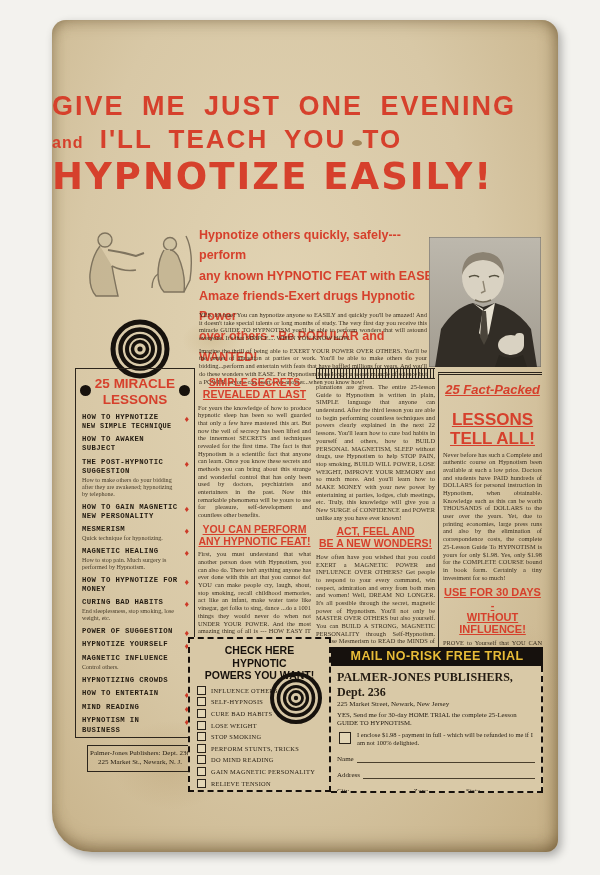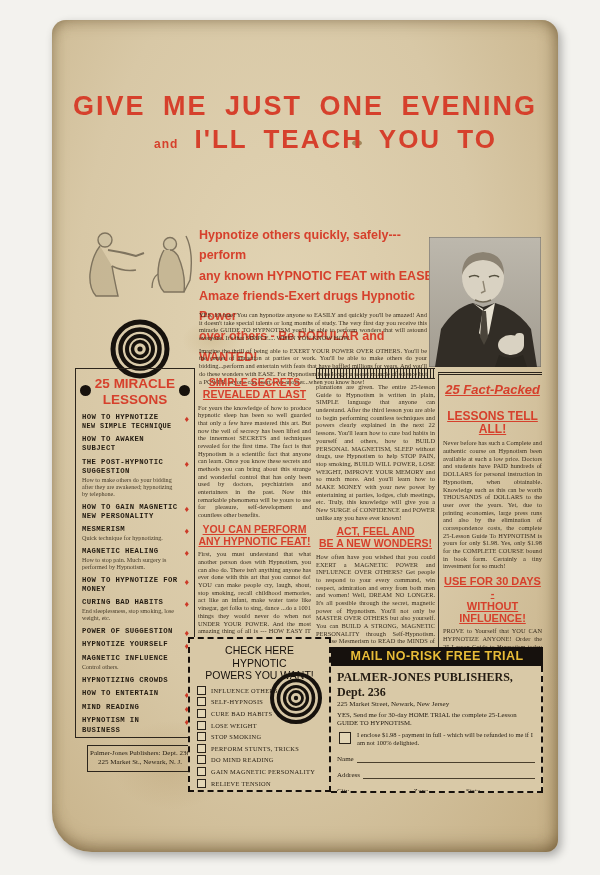--- a/index.html
+++ b/index.html
@@ -9,24 +9,24 @@
     background:radial-gradient(ellipse at 45% 38%, #e2d4b4 0%, #d8c8a6 52%, #c5af85 100%);
     border-radius:14px 16px 12px 40px;
     box-shadow:3px 4px 10px rgba(0,0,0,.3),
       inset -10px 0 16px -8px rgba(96,74,40,.55),
       inset 10px 0 16px -10px rgba(96,74,40,.4),
       inset 0 -14px 18px -10px rgba(96,74,40,.6),
       inset 0 12px 16px -10px rgba(96,74,40,.35);}
   .stain{position:absolute;border-radius:50%;pointer-events:none;}
   .abs{position:absolute;}
   
-  .hl{width:100%;text-align:center;color:#d6402c;font-weight:800;line-height:1.04;}
+  .hl{width:100%;text-align:left;color:#d6402c;font-weight:800;line-height:1.04;}
   .hl .l1{font-size:27px;letter-spacing:2px;word-spacing:8px;}
   .hl .l2{font-size:26px;letter-spacing:2px;word-spacing:7px;margin-top:6px;}
-  .hl .l2 .small{font-size:12px;letter-spacing:1px;text-transform:lowercase;margin-left:41px;}
+  .hl .l2 .small{font-size:16px;letter-spacing:1px;text-transform:lowercase;}
   .hl .l3{font-family:"DejaVu Sans",sans-serif;font-size:37px;font-weight:800;letter-spacing:2px;margin-top:5px;}
   
   .subhead{color:#d6402c;font-weight:700;font-size:12.5px;line-height:1.62;text-align:left;}
   
   .tiny{font-family:"Liberation Serif",serif;font-size:6.4px;line-height:1.2;color:#3a2f20;text-align:justify;}
   .tiny.mb{margin-bottom:5px;}
   .redhead{color:#d6402c;font-weight:800;font-size:10.5px;line-height:1.12;text-align:center;margin:5px 0 3px;text-decoration:underline;}
   
   .sidebar{border:1.5px solid #2c251c;padding:5px 6px;box-sizing:border-box;overflow:hidden;}
   .sb-title{position:relative;text-align:center;color:#d6402c;font-weight:800;font-size:13.5px;line-height:1.15;margin:2px 0 6px;}
@@ -37,21 +37,21 @@
   .sb-item .m{position:absolute;right:-1px;top:1px;color:#cc3a28;font-size:9px;}
   .pubbox{border:1.2px solid #2c251c;padding:3px 2px;text-align:center;font-family:"Liberation Serif",serif;font-size:7px;line-height:1.35;color:#241c12;box-sizing:border-box;}
   
   .col{box-sizing:border-box;overflow:hidden;}
   .coil{height:9px;border-top:1px solid #2a231a;border-bottom:1px solid #2a231a;
         background:repeating-linear-gradient(90deg,#2a231a 0 1px,transparent 1px 3px);margin-bottom:4px;}
   .col4{border-left:1px solid #3a3226;border-top:3px double #2a231a;padding:3px 0 0 4px;}
   .fact{font-style:italic;font-size:13px;}
   
   .checklist{border:2px dashed #17110c;background:#d8c8a6;box-sizing:border-box;padding:5px 7px;overflow:hidden;}
-  .ck-title{font-weight:400;font-size:10.5px;line-height:1.2;text-align:center;color:#17110c;margin-bottom:4px;}
+  .ck-title{font-weight:700;font-size:10.5px;line-height:1.2;text-align:center;color:#17110c;margin-bottom:4px;}
   .ck-item{display:flex;align-items:center;margin:0 0 2.6px;}
   .ck-box{width:7px;height:7px;border:1px solid #2a231a;margin-right:5px;flex:0 0 auto;background:#e3d6b6;}
   .ck-label{font-family:"Liberation Serif",serif;font-size:6.4px;letter-spacing:.3px;color:#241c12;text-transform:uppercase;}
   
   .coupon-bar{background:#16110d;color:#e8bc38;font-weight:800;font-size:12.5px;letter-spacing:.4px;
               text-align:center;line-height:19px;box-sizing:border-box;}
   .coupon{border-right:2px dashed #17110c;border-bottom:2px dashed #17110c;background:#d9c9a7;
           box-sizing:border-box;padding:4px 6px 3px 6px;overflow:hidden;}
   .cp-pub{font-family:"Liberation Serif",serif;font-weight:700;font-size:12px;color:#241c12;}
   .cp-adr{font-family:"Liberation Serif",serif;font-size:7px;color:#241c12;margin-bottom:3px;}
@@ -72,20 +72,21 @@
 <div class="cover">
 
   <div class="stain" style="left:300px;top:120px;width:10px;height:6px;background:#7a5a28;opacity:.6;"></div>
   <div class="stain" style="left:60px;top:700px;width:120px;height:90px;background:radial-gradient(#b59a6d,transparent 70%);opacity:.35;"></div>
   <div class="stain" style="left:420px;top:600px;width:90px;height:140px;background:radial-gradient(#b59a6d,transparent 70%);opacity:.3;"></div>
   <div class="stain" style="left:130px;top:300px;width:60px;height:40px;background:radial-gradient(#c0a878,transparent 70%);opacity:.35;"></div>
 
   <div class="abs hl" style="top:72px;left:0;">
     <div class="l1">GIVE ME JUST ONE EVENING</div>
     <div class="l2"><span class="small">and</span> <span>I'LL TEACH YOU TO</span></div>
+    <div class="l3">HYPNOTIZE EASILY!</div>
   </div>
 
   <div class="abs" style="left:26px;top:206px;width:124px;">
     <svg width="124" height="80" viewBox="0 0 124 80">
       <g stroke="#756a56" stroke-width="1.4" fill="none" opacity="0.9">
         <circle cx="27" cy="14" r="7" fill="#cfc2a2"></circle>
         <path d="M22,20 Q14,30 12,48 Q11,62 18,70 L40,70 Q36,52 34,40" fill="#c4b593"></path>
         <path d="M30,24 Q44,26 58,30 L66,27" stroke-width="2"></path>
         <path d="M34,40 Q46,46 58,44"></path>
         <circle cx="92" cy="18" r="6.5" fill="#cfc2a2"></circle>
@@ -241,21 +242,21 @@
     <div class="tiny">planations are given. The entire 25-lesson Guide to Hypnotism is written in plain, SIMPLE language that anyone can understand. After the third lesson you are able to begin performing countless techniques and powers clearly explained in the next 22 lessons. You'll learn how to cure bad habits in yourself and others, how to BUILD PERSONAL MAGNETISM, SLEEP without drugs, use Hypnotism to help STOP PAIN, stop smoking, BUILD WILL POWER, LOSE WEIGHT, IMPROVE YOUR MEMORY and so much more. And you'll learn how to MAKE MONEY with your new power by entertaining at parties, lodges, club meetings, etc. Truly, this knowledge will give you a New SURGE of CONFIDENCE and POWER unlike any you have ever known!</div>
     <div class="redhead">
       <div>ACT, FEEL AND</div>
       <div>BE A NEW WONDERS!</div>
     </div>
     <div class="tiny">How often have you wished that you could EXERT a MAGNETIC POWER and INFLUENCE OVER OTHERS? Get people to respond to your every command, win respect, admiration and envy from both men and women! Well, DREAM NO LONGER. It's all possible through the secret, magnetic power of Hypnotism. You'll not only be MASTER OVER OTHERS but also yourself. You can BUILD A STRONG, MAGNETIC PERSONALITY through Self-Hypnotism. You use Mesmerism to READ the MINDS of others and Plant YOUR Thoughts in their minds. You can direct yourself to ACCOMPLISH anything, as easily as you can command others. You have the power to accomplish your innermost dreams.</div>
   </div>
 
   <div class="abs col col4" style="left:386px;top:352px;width:104px;height:296px;">
     <div class="redhead fact">25 Fact-Packed</div>
-    <div class="redhead" style="font-size:12px;margin-top:12px;">LESSONS TELL ALL!</div>
+    <div class="redhead" style="font-size:17px;margin-top:12px;">LESSONS TELL ALL!</div>
     <div class="tiny">Never before has such a Complete and authentic course on Hypnotism been available at such a low price. Doctors and students have PAID hundreds of DOLLARS for personal instruction in Hypnotism, when obtainable. Knowledge such as this can be worth THOUSANDS of DOLLARS to the user over the years. Yet, due to printing economies, large press runs and also by the elimination of correspondence costs, the complete 25-Lesson Guide To HYPNOTISM is yours for only $1.98. Yes, only $1.98 for the COMPLETE COURSE bound in book form. Certainly a tiny investment for so much!</div>
     <div class="redhead" style="font-size:11px;">
       <div>USE FOR 30 DAYS -</div>
       <div>WITHOUT INFLUENCE!</div>
     </div>
     <div class="tiny">PROVE to Yourself that YOU CAN HYPNOTIZE ANYONE! Order the 25-Lesson Guide to Hypnotism today and put it to the test the very next evening. The first three chapters teach you the SECRET of Hypnotism and the 22 chapters that follow introduce you to many new WONDERS of this miraculous art. For the next 30 days as our guest, perform the WONDERS of Hypnotism among your friends, at home and at work. Then, if you don't feel it's the GREATEST VALUE you have ever received for $1.98--we don't want you to keep it. Just mail it back and the small payment you sent will be PROMPTLY refunded---no questions asked. You have nothing to lose -- amazing new POWERS TO GAIN! So order now!</div>
   </div>
 
   <div class="abs checklist" style="left:136px;top:617px;width:143px;height:155px;">
     <div class="ck-title">

